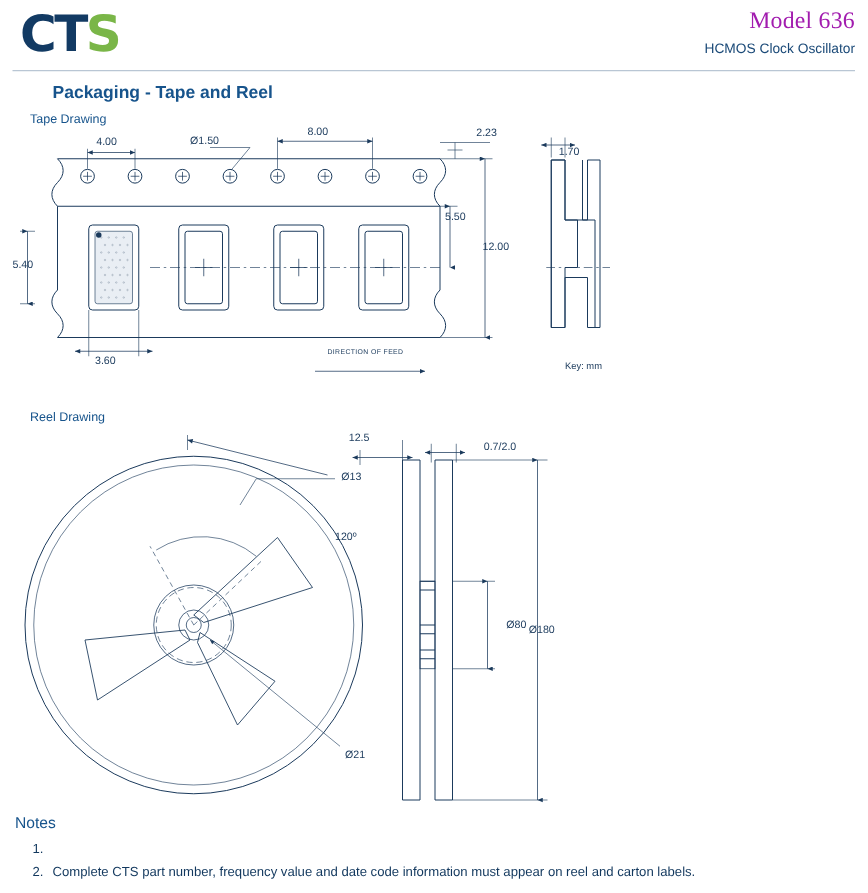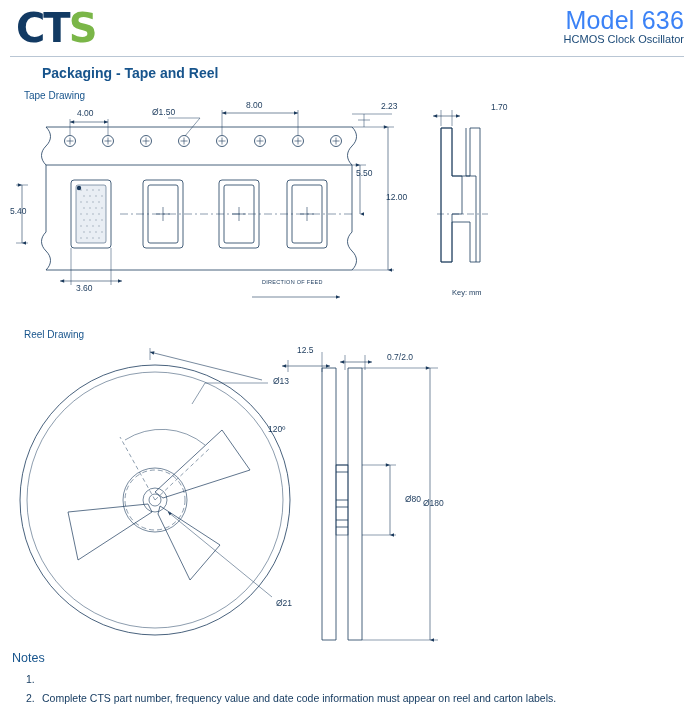--- a/index.html
+++ b/index.html
@@ -42,24 +42,25 @@
     letter-spacing: -2px;
     line-height: 44px;
   }
   .logo-accent {
     color: #7ab648;
   }
   .model-title {
     position: absolute;
     right: 10px;
     top: 6px;
-    font-size: 25px;
-    color: #3b82f6;
+    font-size: 19px;
+    color: #a21caf;
     text-align: right;
     letter-spacing: 0.2px;
+    font-family: Liberation Serif, serif;
   }
   .model-sub {
     position: absolute;
     right: 10px;
     top: 33px;
     font-size: 11px;
     color: #1b4a78;
     text-align: right;
   }
   .header-rule {
@@ -347,29 +348,29 @@
           <path d="M0,0 L3,7 L6,0 z" fill="#1b3a5c" stroke="none"></path>
         </marker>
       </defs>
     </g>
   </svg>
 
   <div class="dim-label" style="left:77px; top:108px;">4.00</div>
   <div class="dim-label" style="left:152px; top:107px;">Ø1.50</div>
   <div class="dim-label" style="left:246px; top:100px;">8.00</div>
   <div class="dim-label" style="left:381px; top:101px;">2.23</div>
-  <div class="dim-label" style="left:447px; top:102px;margin-left:44px;">1.70</div>
+  <div class="dim-label" style="left:447px; top:116px;">1.70</div>
   <div class="dim-label" style="left:356px; top:168px;">5.50</div>
   <div class="dim-label" style="left:386px; top:192px;">12.00</div>
   <div class="dim-label" style="left:10px; top:206px;">5.40</div>
   <div class="dim-label" style="left:76px; top:283px;">3.60</div>
   <div class="tiny-label" style="left:262px; top:279px;">DIRECTION OF FEED</div>
   <div class="key-label" style="left:452px; top:288px;">Key: mm</div>
 
-  <div class="dim-label" style="left:297px; top:345px;">12.5</div>
+  <div class="dim-label" style="left:279px; top:345px;">12.5</div>
   <div class="dim-label" style="left:387px; top:352px;">0.7/2.0</div>
   <div class="dim-label" style="left:273px; top:376px;">Ø13</div>
   <div class="dim-label" style="left:268px; top:424px;">120º</div>
   <div class="dim-label" style="left:276px; top:598px;">Ø21</div>
   <div class="dim-label" style="left:385px; top:494px;padding-left:20px;">Ø80</div>
   <div class="dim-label" style="left:423px; top:498px;">Ø180</div>
 
   <div class="notes-title">Notes</div>
   <div class="note-num" style="left:26px; top:673px;">1.</div>
   <div class="note-num" style="left:26px; top:692px;">2.</div>

